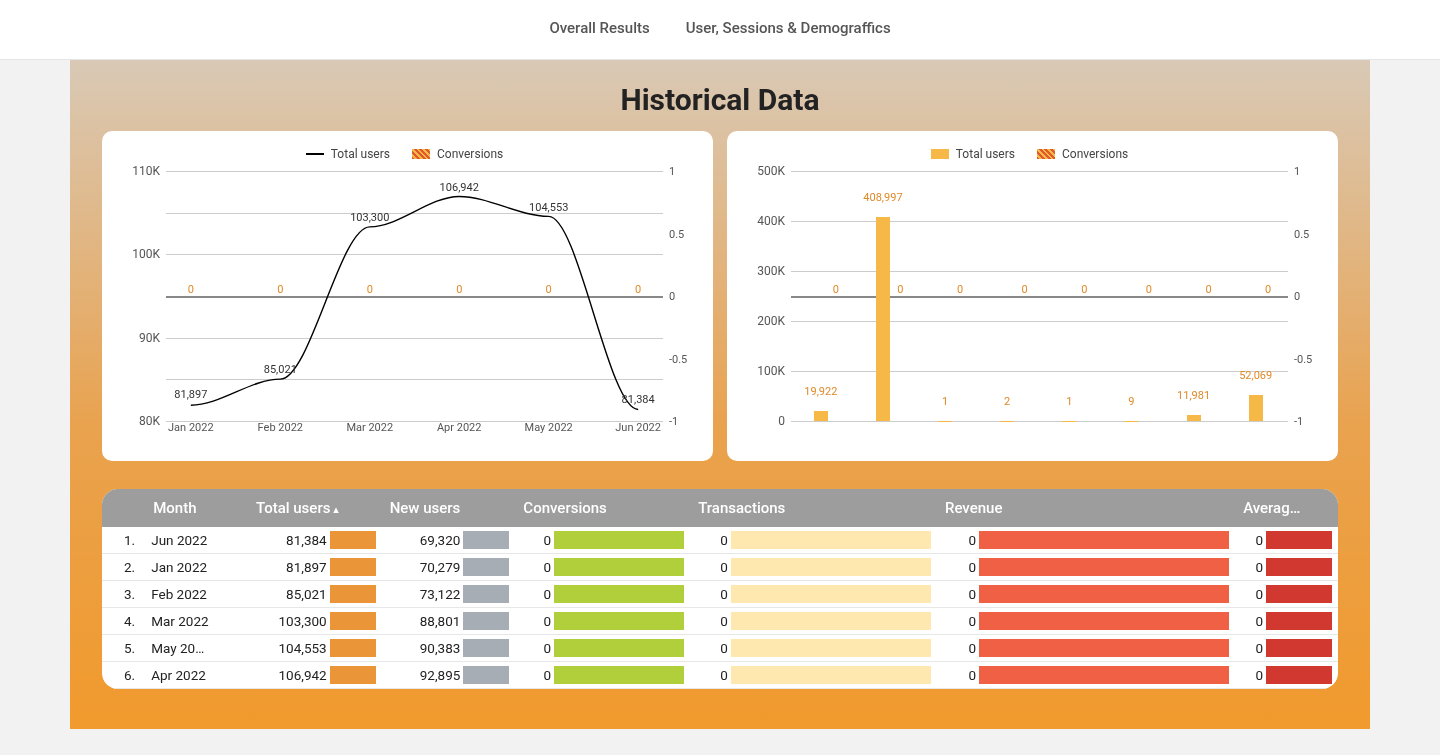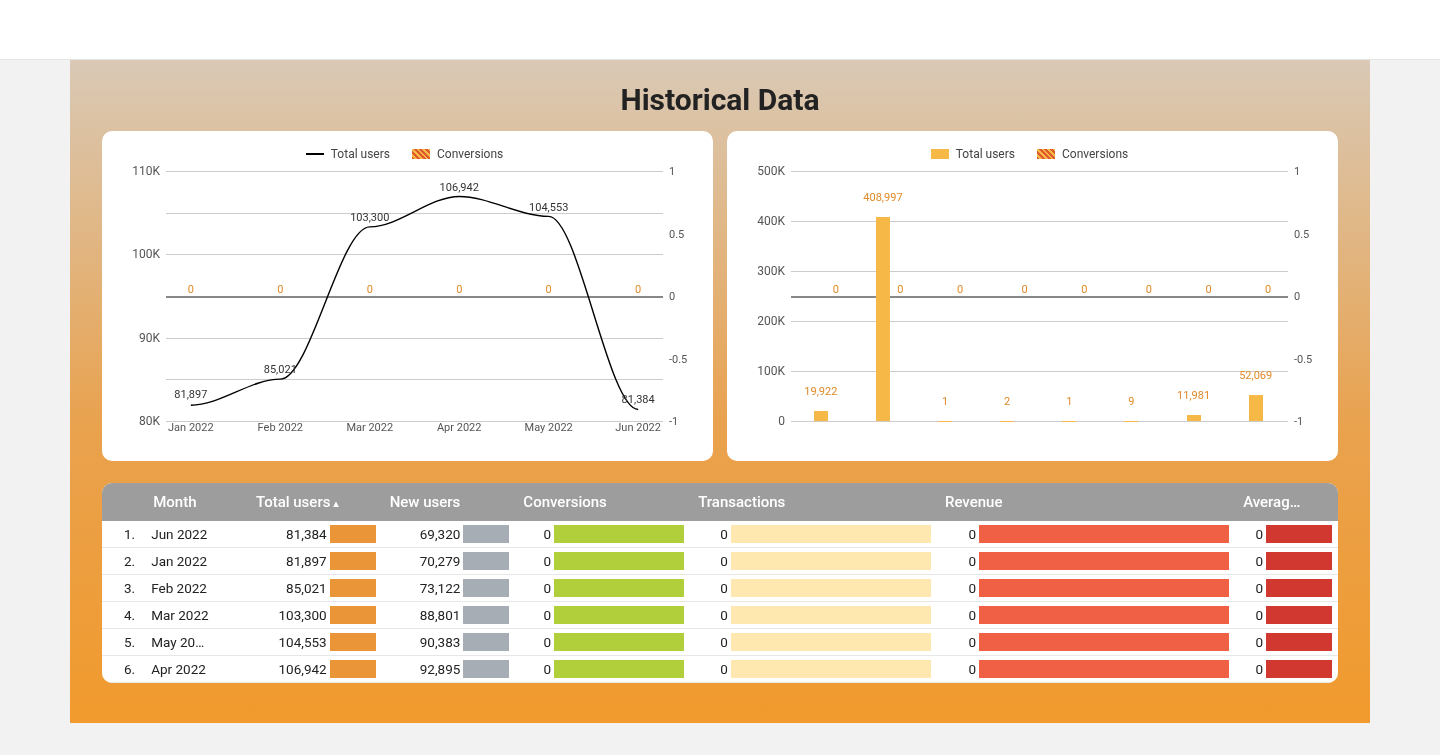--- a/index.html
+++ b/index.html
@@ -100,22 +100,22 @@
   .line-svg { position:absolute; inset:0; width:100%; height:100%; overflow:visible; }
   .data-labels span { position:absolute; font-size:11px; color:#333; transform:translate(-50%,-100%); }
   .bars { position:absolute; inset:0; }
   .bar {
     position:absolute; bottom:0; width:14px;
     background:#f6b846; transform:translateX(-50%);
   }
   .bar-label { position:absolute; font-size:11px; color:#e08a2a; transform:translate(-50%,-100%); white-space:nowrap; }
   
   .table-card {
-    background:#fff; border-radius:10px;
-    margin-top:22px; overflow:hidden;
+    background:#fff; border-radius:16px;
+    margin-top:28px; overflow:hidden;
   }
   table { width:100%; border-collapse:collapse; }
   thead th {
     background:#9d9d9d; color:#fff; font-weight:500;
     font-size:15px; text-align:left; padding:10px 8px;
     white-space:nowrap;
   }
   thead th .sort-asc::after { content:" ▴"; font-size:11px; }
   tbody td {
     padding:4px 6px; font-size:13.5px; color:#222;
@@ -133,20 +133,22 @@
   .c-grey { background:#a6adb5; }
   .c-lime { background:#b1cf3a; }
   .c-cream { background:#ffe8b0; }
   .c-red { background:#ef6045; }
   .c-darkred { background:#d1382f; }
 </style>
 </head>
 <body>
 
 <div class="top-tabs">
+  <div class="tab">Overall Results</div>
+  <div class="tab">User, Sessions &amp; Demograffics</div>
 </div>
 
 <div class="page">
   <div class="page-title">Historical Data</div>
 
   <div class="charts-row">
 
     <div class="chart-block">
       <div class="chart-card">
         <div class="legend">

